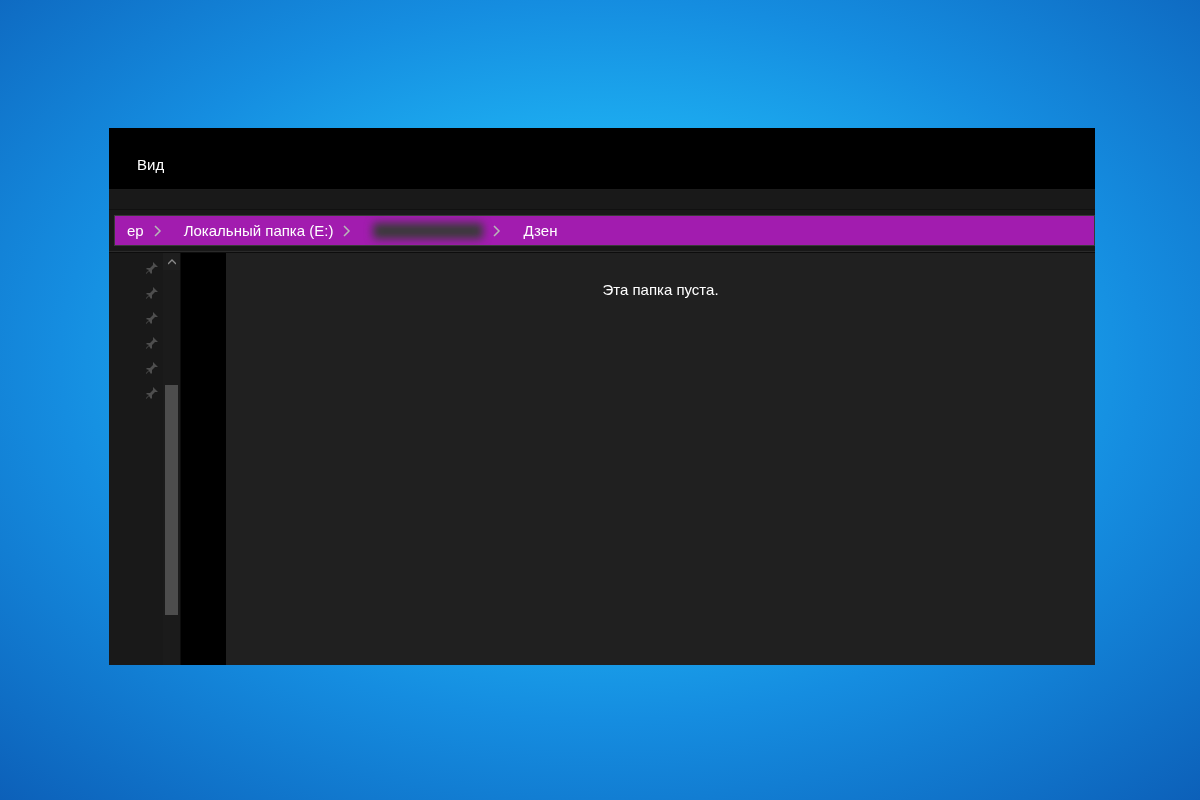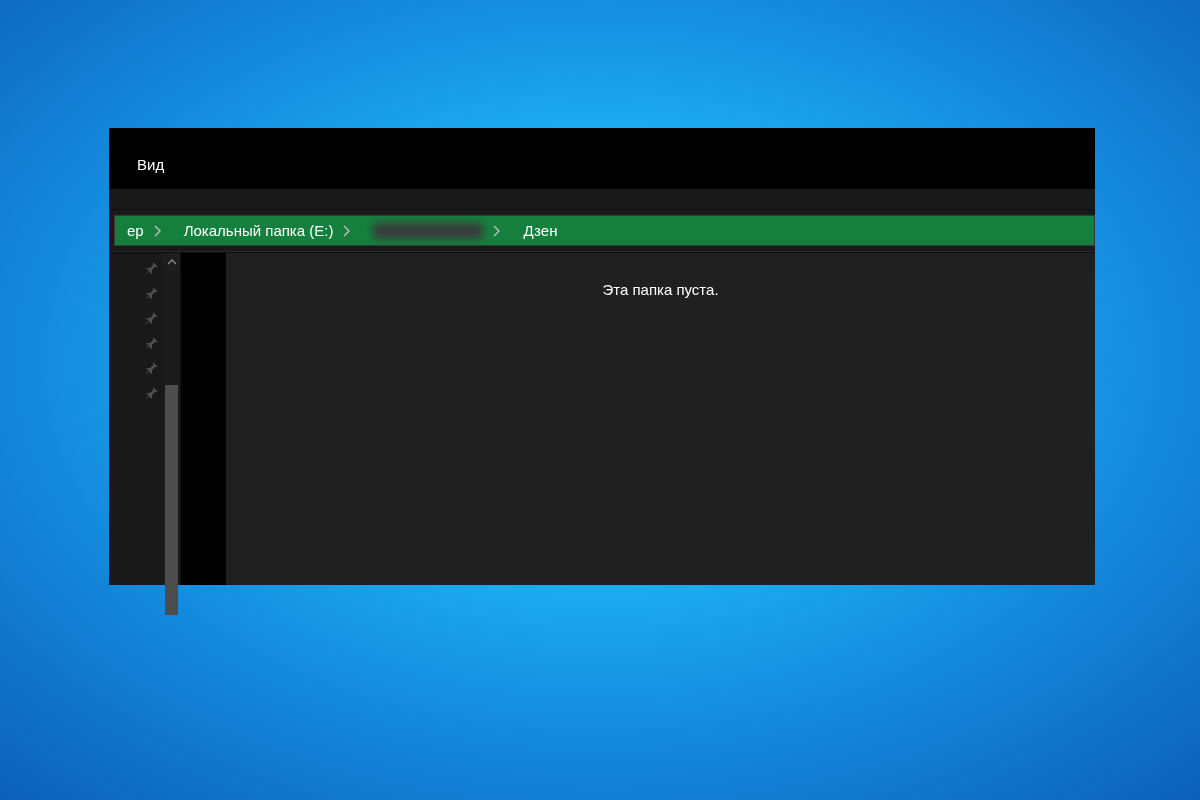--- a/index.html
+++ b/index.html
@@ -7,21 +7,21 @@
   body {
     background: radial-gradient(ellipse 900px 600px at 50% 45%, #34cefc 0%, #1fb6f5 30%, #158de0 60%, #0c5fb8 100%);
     position: relative;
   }
 
   .window {
     position: absolute;
     left: 109px;
     top: 128px;
     width: 986px;
-    height: 457px;
+    height: 537px;
     background: #000000;
     display: flex;
     flex-direction: column;
     color: #e6e6e6;
     border-radius: 25px;
   }
 
   .menubar {
     height: 62px;
     display: flex;
@@ -47,21 +47,21 @@
     height: 42px;
     background: #191919;
     display: flex;
     align-items: stretch;
     border-bottom: 1px solid #2a2a2a;
   }
   .addressbar {
     margin: 5px 0 5px 5px;
     flex: 1;
     border: 1px solid #3a3a3a;
-    background: #15803d;
+    background: #a21caf;
     display: flex;
     align-items: center;
     font-size: 15px;
     color: #ffffff;
     overflow: hidden;
   }
   .crumb {
     display: flex;
     align-items: center;
     padding: 0 10px 0 12px;

